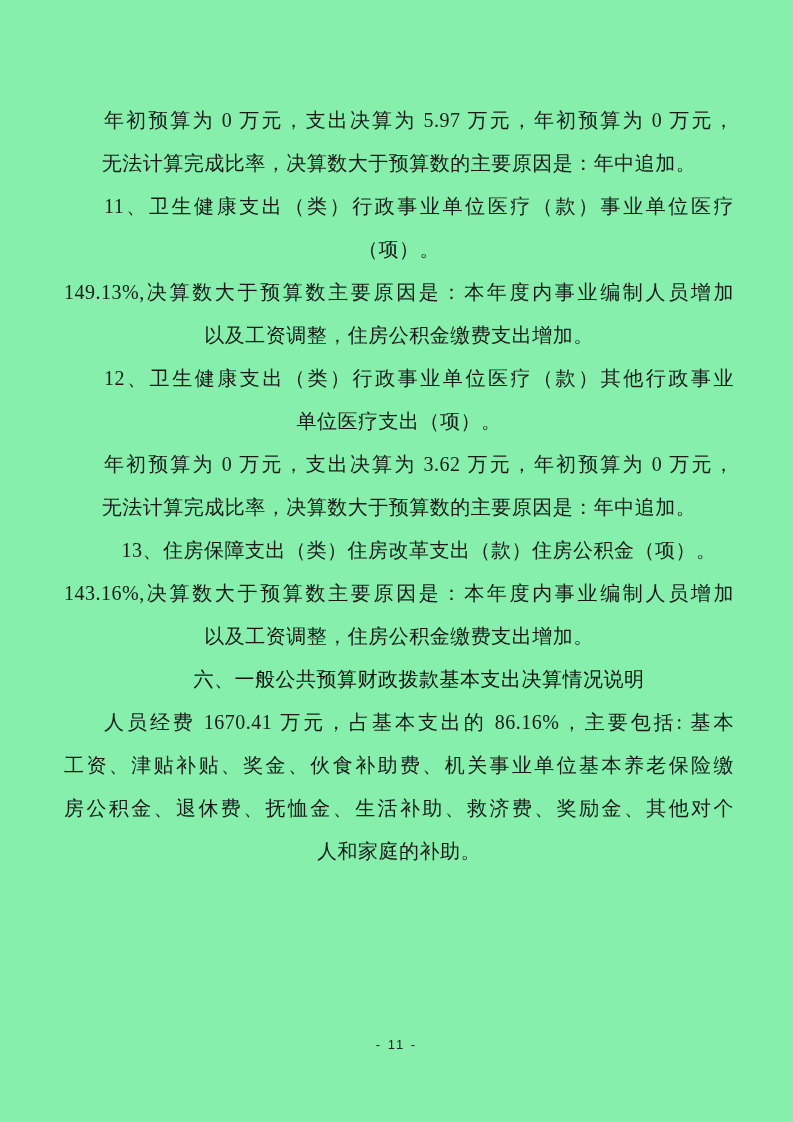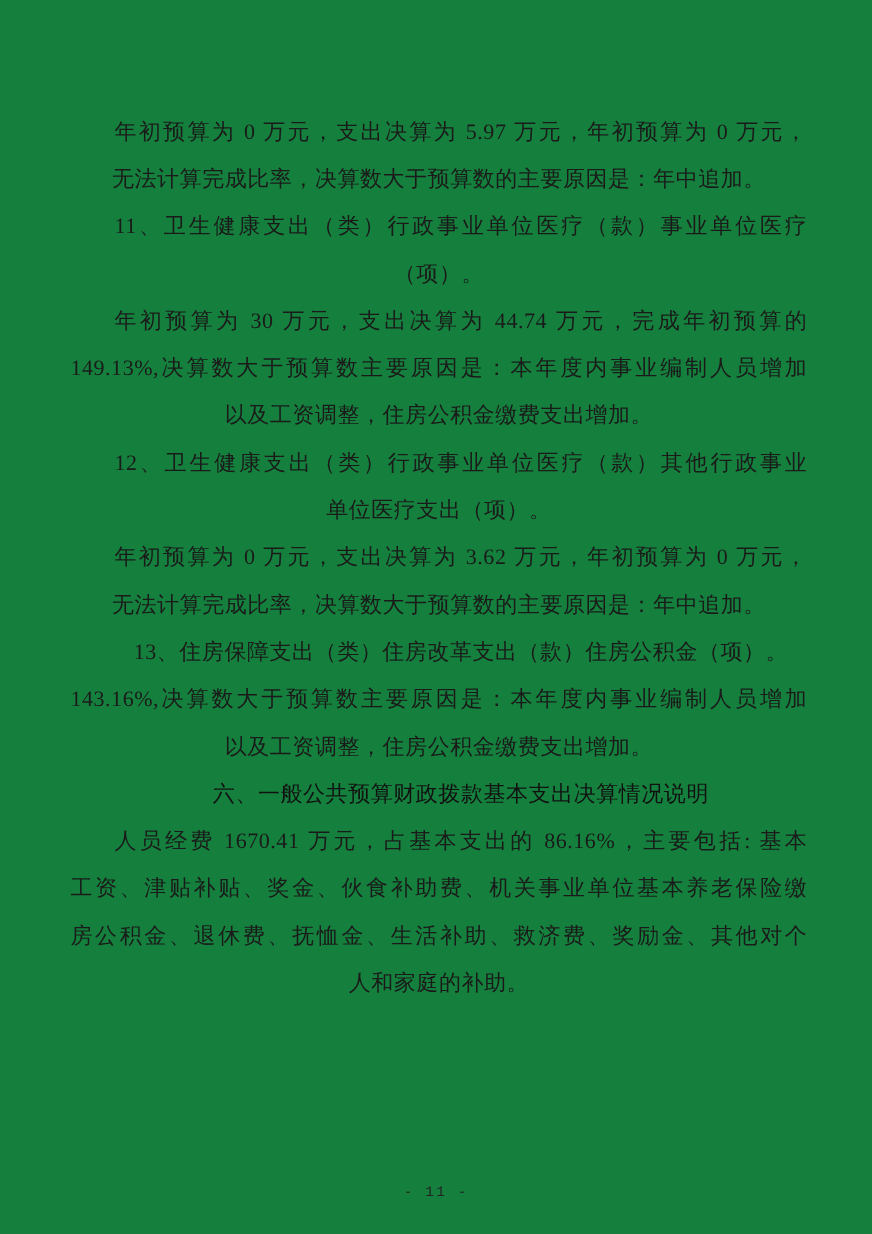--- a/index.html
+++ b/index.html
@@ -4,21 +4,21 @@
 <style>
   html, body {
     margin: 0;
     padding: 0;
     background: #ffffff;
   }
   .page {
     position: relative;
     width: 793px;
     height: 1122px;
-    background: #15803d;
+    background: #86efac;
     overflow: hidden;
     font-family: "Liberation Serif", serif;
     color: #1a1a1a;
   }
   .content {
     position: absolute;
     top: 99px;
     left: 64px;
     width: 670px;
   }
@@ -44,42 +44,40 @@
     font-family: "Liberation Sans", sans-serif;
     font-weight: normal;
     color: #111111;
   }
   .footer {
     position: absolute;
     top: 1037px;
     left: 0;
     width: 100%;
     text-align: center;
-    font-family: Liberation Mono, monospace;
+    font-family: Liberation Sans, sans-serif;
     font-size: 13px;
     color: #222222;
     letter-spacing: 2px;
-    margin-top: 39px;
   }
 </style>
 </head>
 <body>
 
 <div class="page">
   <div class="content">
       <div class="para">
         <div class="line first fill">年初预算为 0 万元，支出决算为 5.97 万元，年初预算为 0 万元，</div>
         <div class="line">无法计算完成比率，决算数大于预算数的主要原因是：年中追加。</div>
       </div>
       <div class="para">
         <div class="line first fill">11、卫生健康支出（类）行政事业单位医疗（款）事业单位医疗</div>
         <div class="line">（项）。</div>
       </div>
       <div class="para">
-        <div class="line first fill">年初预算为 30 万元，支出决算为 44.74 万元，完成年初预算的</div>
         <div class="line fill">149.13%,决算数大于预算数主要原因是：本年度内事业编制人员增加</div>
         <div class="line">以及工资调整，住房公积金缴费支出增加。</div>
       </div>
       <div class="para">
         <div class="line first fill">12、卫生健康支出（类）行政事业单位医疗（款）其他行政事业</div>
         <div class="line">单位医疗支出（项）。</div>
       </div>
       <div class="para">
         <div class="line first fill">年初预算为 0 万元，支出决算为 3.62 万元，年初预算为 0 万元，</div>
         <div class="line">无法计算完成比率，决算数大于预算数的主要原因是：年中追加。</div>

